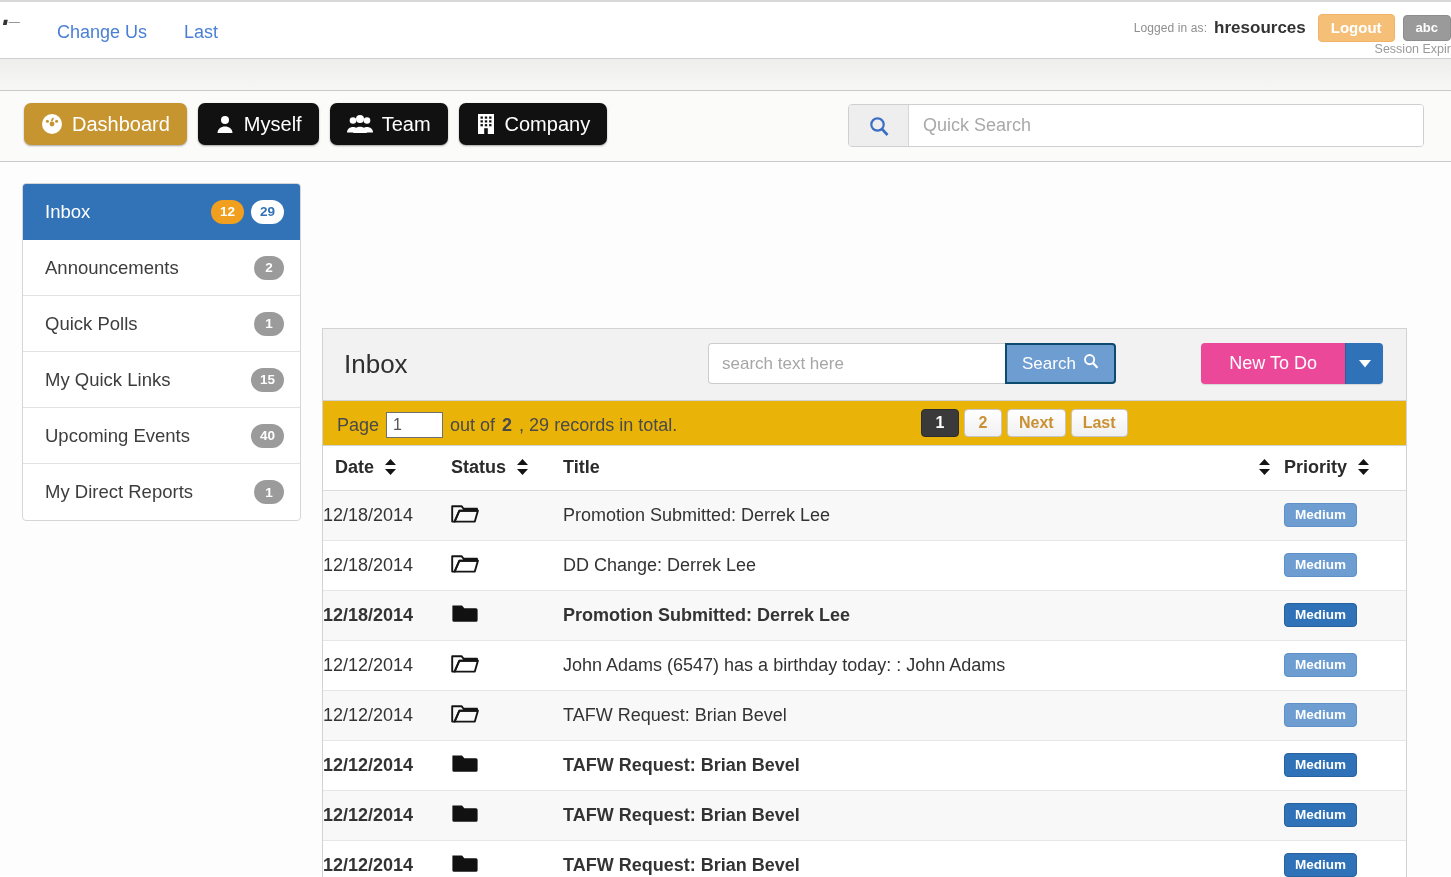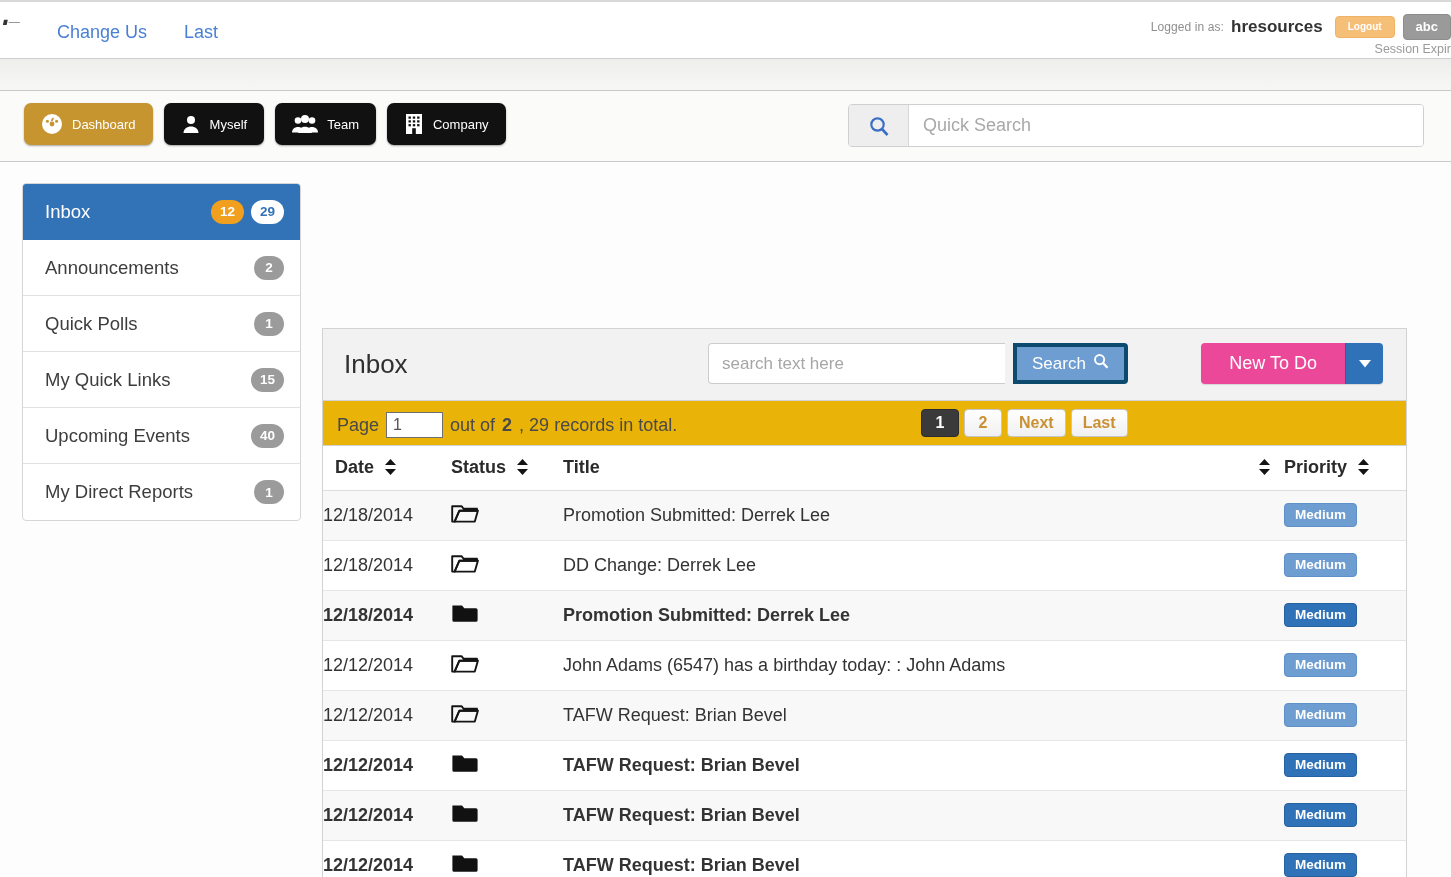--- a/index.html
+++ b/index.html
@@ -36,21 +36,21 @@
     display: flex; align-items: center;
     white-space: nowrap;
   }
   .logged-label { font-size: 12px; color: #8e8e8e; letter-spacing: .1px; }
   .logged-user {
     font-size: 17px; color: #333; font-weight: bold; margin-left: 7px;
   }
   .btn-logout {
     margin-left: 12px;
     background: #f5bf78; color: #ffffff;
-    font-size: 10px; font-weight: bold;
+    font-size: 15px; font-weight: bold;
     padding: 4px 12px 5px; border-radius: 4px;
     border: 1px solid #f0b266;
   }
   .btn-abc {
     margin-left: 8px;
     background: #9a9a9a; color: #ffffff;
     font-size: 13px; font-weight: bold;
     padding: 4px 12px 5px; border-radius: 4px;
     border: 1px solid #8d8d8d;
     overflow: hidden;
@@ -73,21 +73,21 @@
     background: #fbfbfa;
     border-bottom: 1px solid #c9c9c9;
   }
   .tabs { position: absolute; left: 24px; top: 12px; display: flex; gap: 11px; }
   .tab {
     display: flex; align-items: center; gap: 9px;
     height: 42px; padding: 0 17px;
     border-radius: 7px;
     background: #111111;
     color: #ffffff;
-    font-size: 13px;
+    font-size: 20px;
     box-shadow: 0 1px 2px rgba(0,0,0,.35);
     cursor: pointer;
   }
   .tab.active { background: #c69530; }
   .tab svg { display: block; }
 
   .quick-search {
     position: absolute; left: 848px; top: 13px;
     width: 576px; height: 43px;
     display: flex;
@@ -176,23 +176,23 @@
     border-radius: 4px 0 0 4px;
     font-size: 17px; color: #555; padding: 0 13px;
     outline: none; background: #fff;
     font-family: "Liberation Sans", sans-serif;
   }
   .search-input::placeholder { color: #a6a6a6; }
   .btn-search {
     display: flex; align-items: center; gap: 7px;
     height: 41px; padding: 0 15px;
     background: #6d9dd1; color: #fff;
-    border: 4px solid #0c4a6e;
+    border: 2px solid #0c4a6e;
     border-radius: 0 4px 4px 0;
-    font-size: 17px; cursor: pointer; margin-left: 8px;
+    font-size: 17px; cursor: pointer;
   }
   .todo-group {
     position: absolute; right: 23px; top: 14px;
     display: flex; height: 41px;
     border-radius: 4px; overflow: hidden;
     box-shadow: 0 1px 1px rgba(0,0,0,.12);
   }
   .btn-todo {
     display: flex; align-items: center;
     height: 41px; padding: 0 28px;

